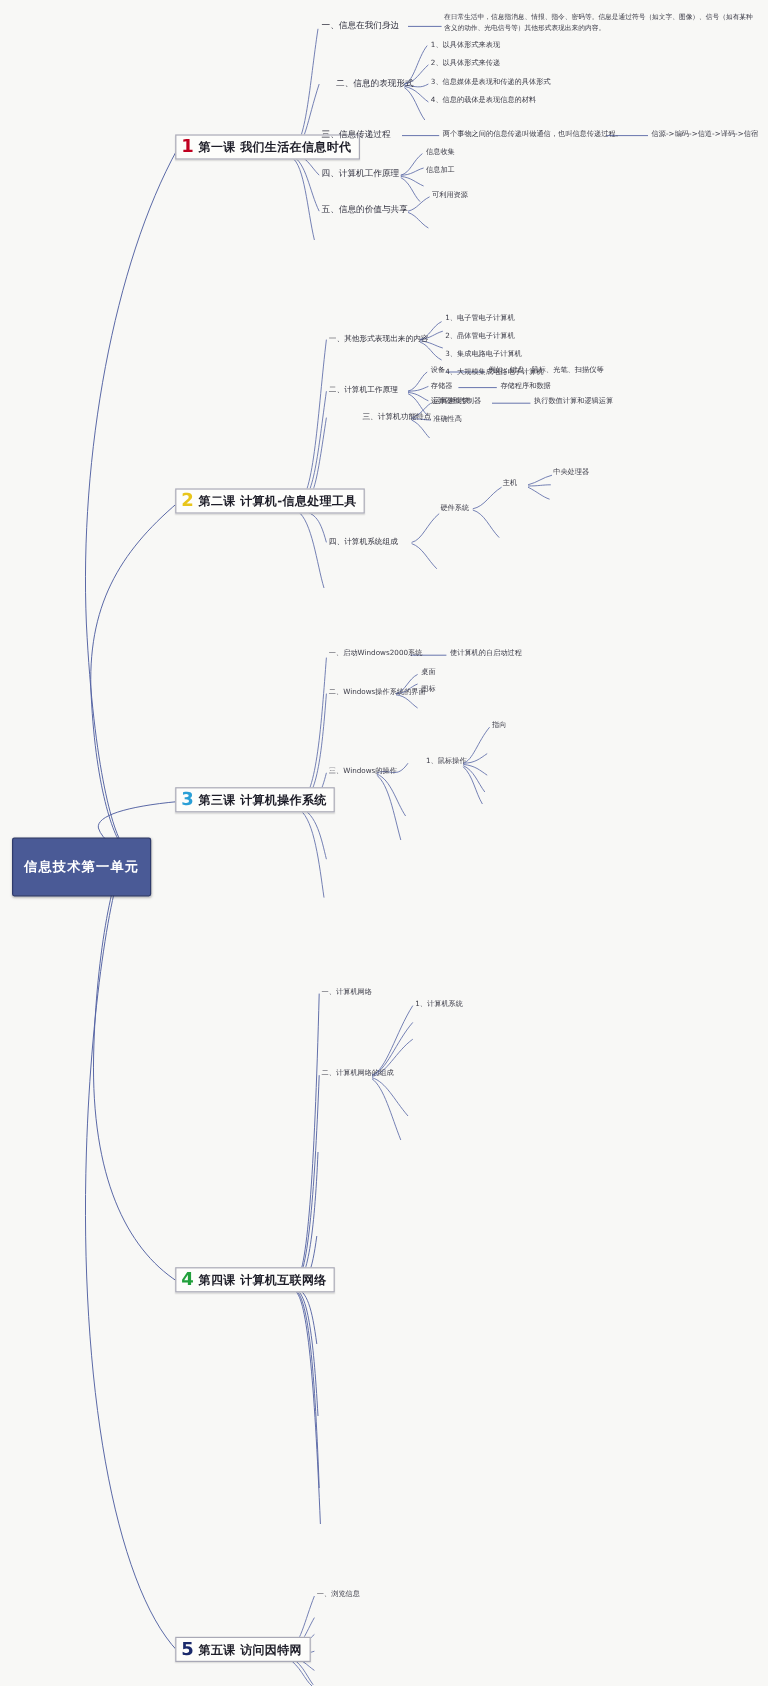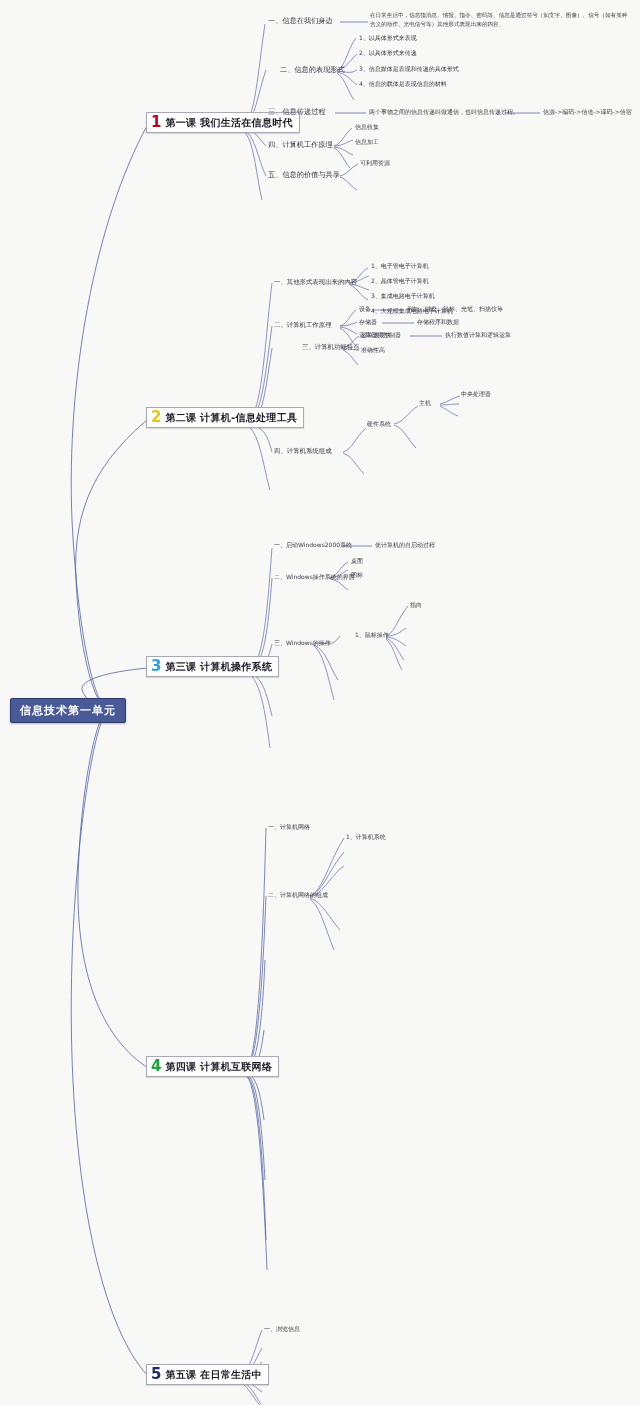--- a/index.html
+++ b/index.html
@@ -12,21 +12,21 @@
   #canvas{position:absolute;left:0;top:0;width:640px;height:1405px;}
   .lbl{position:absolute;white-space:nowrap;color:#2b2b3c;line-height:1.15;}
 
   
   .root{
     position:absolute;
     background:#4a5a96;
     border:1px solid #2e3a6b;
     color:#ffffff;
     font-size:11px;font-weight:bold;
-    padding:4px 9px;border-radius:2px;
+    padding:16px 9px;border-radius:2px;
     letter-spacing:1px;
     box-shadow:0 1px 2px rgba(0,0,0,.25);
   }
   
   .lesson{
     position:absolute;
     background:#fdfdfb;
     border:1px solid #a9a9b6;
     padding:2px 6px 2px 4px;
     display:flex;align-items:center;gap:4px;
@@ -204,21 +204,21 @@
 <div class="lesson" style="left:146px;top:656px;">
   <span class="num" style="color:#2a9fd6">3</span>
   <span class="txt">第三课 计算机操作系统</span>
 </div>
 <div class="lesson" style="left:146px;top:1056px;">
   <span class="num" style="color:#22a03c">4</span>
   <span class="txt">第四课 计算机互联网络</span>
 </div>
 <div class="lesson" style="left:146px;top:1364px;">
   <span class="num" style="color:#1b2a6b">5</span>
-  <span class="txt">第五课 在日常生活中</span>
+  <span class="txt">第五课 访问因特网</span>
 </div>
 
 <div class="lbl t2" style="left:268px;top:17px;">一、信息在我们身边</div>
 <div class="lbl para" style="left:370px;top:11px;width:258px;">在日常生活中，信息指消息、情报、指令、密码等。信息是通过符号（如文字、图像）、信号（如有某种含义的动作、光电信号等）其他形式表现出来的内容。</div>
 
 <div class="lbl t2" style="left:268px;top:66px;margin-left:12px;">二、信息的表现形式</div>
 <div class="lbl t4" style="left:359px;top:35px;">1、以具体形式来表现</div>
 <div class="lbl t4" style="left:359px;top:50px;">2、以具体形式来传递</div>
 <div class="lbl t4" style="left:359px;top:66px;">3、信息媒体是表现和传递的具体形式</div>
 <div class="lbl t4" style="left:359px;top:81px;">4、信息的载体是表现信息的材料</div>

